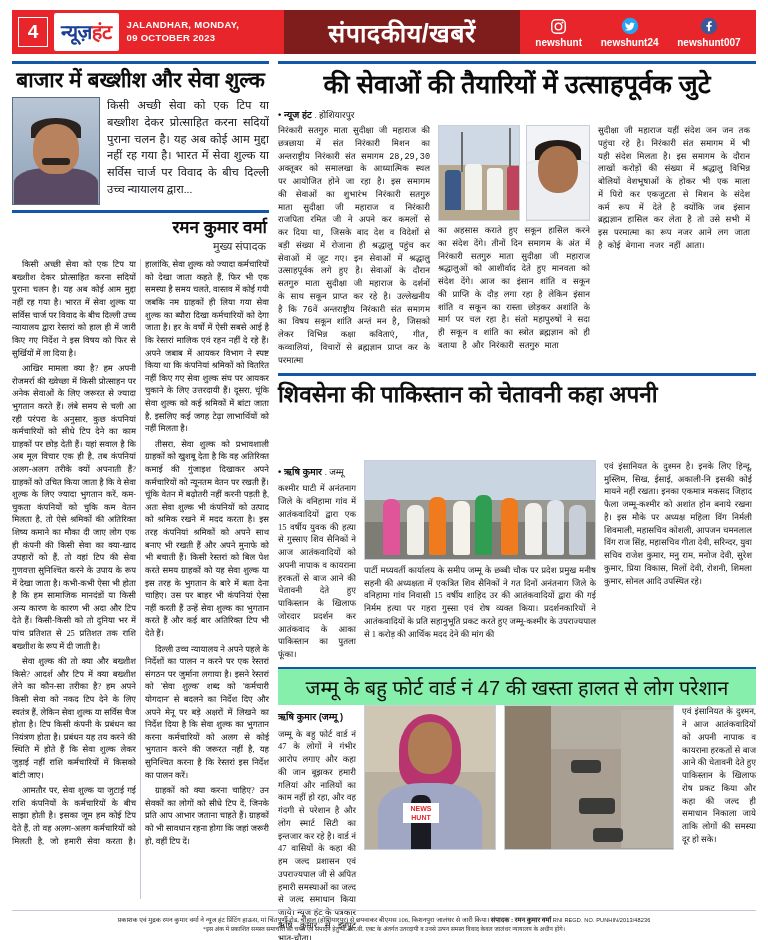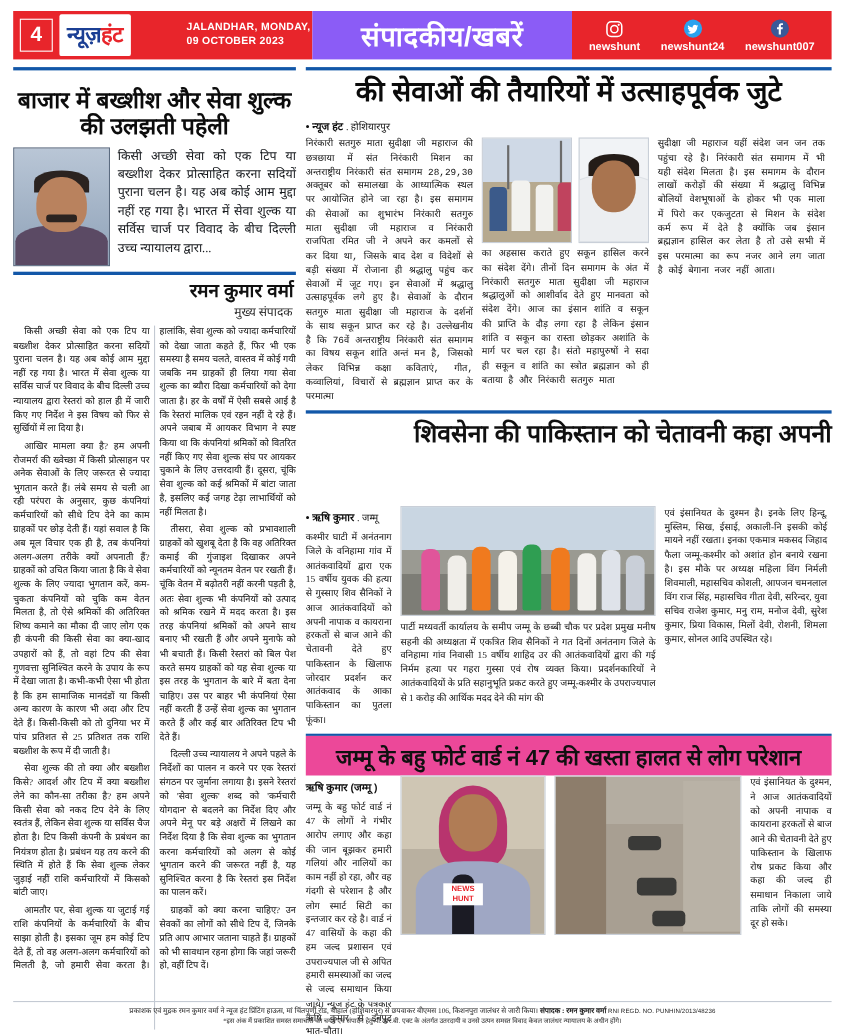--- a/index.html
+++ b/index.html
@@ -29,24 +29,23 @@
     padding:0 7px; display:flex; align-items:center; justify-content:center;
     border-radius:2px;
   }
   .logo-txt{ font-family:"Liberation Sans", sans-serif; font-weight:bold; font-size:20px; letter-spacing:-0.5px; line-height:1; }
   .logo-blue{ color:#1b3f94; }
   .logo-red{ color:#e8252b; }
   .dateblk{
     color:#ffffff; font-family:"Liberation Sans", sans-serif;
     font-weight:bold; font-size:9.5px; line-height:1.32; letter-spacing:0.3px;
     padding-left:8px;
-    margin-left:43px;
   }
   .mh-blue{
-    background:#8b5cf6; flex:1;
+    background:#7f1d1d; flex:1;
     display:flex; align-items:center; justify-content:center;
   }
   .mh-blue span{
     color:#ffffff; font-family:"Liberation Sans", sans-serif;
     font-weight:bold; font-size:25px; letter-spacing:0.5px;
   }
   .mh-social{ width:236px; justify-content:space-around; padding:0 6px; }
   .soc{ display:flex; flex-direction:column; align-items:center; gap:1px; }
   .soc-ic{ width:19px; height:19px; display:flex; align-items:center; justify-content:center; }
   .soc-lbl{ color:#ffffff; font-family:"Liberation Sans", sans-serif; font-weight:bold; font-size:10px; }
@@ -55,21 +54,21 @@
   .body-wrap{ display:flex; gap:9px; margin-top:7px; height:845px; }
   .col-left{ width:270px; position:relative; }
   .col-right{ flex:1; position:relative; }
 
   .rule{ height:2.5px; background:#1257a8; }
 
   
   .ed-head{
     font-family:"Liberation Sans", sans-serif; font-weight:bold;
     font-size:21px; line-height:1.18; text-align:center; color:#0c0c0c;
-    padding:16px 0 5px;
+    padding:4px 0 5px;
   }
   .ed-intro{ display:flex; gap:7px; }
   .ed-photo{
     width:88px; height:108px; flex:none;
     background:linear-gradient(#b9c6d6,#8fa2b8);
     border:1px solid #5b6b80; position:relative; overflow:hidden;
   }
   .ed-photo .face{
     position:absolute; left:50%; top:26px; transform:translateX(-50%);
     width:46px; height:50px; border-radius:48% 48% 42% 42%;
@@ -148,36 +147,36 @@
     position:absolute; left:50%; top:20px; transform:translateX(-50%);
     width:40px; height:47px; border-radius:46%; background:#a9744f;
   }
   .ph-port .hr{
     position:absolute; left:50%; top:14px; transform:translateX(-50%);
     width:46px; height:20px; border-radius:50% 50% 0 0; background:#241c18;
   }
 
   .art2-head{
     font-family:"Liberation Sans", sans-serif; font-weight:bold;
-    font-size:22.5px; line-height:1.2; text-align:right; padding:5px 0 4px;
+    font-size:22.5px; line-height:1.2; text-align:left; padding:5px 0 4px;
   }
   .art2{ display:flex; gap:8px;margin-top:48px; }
   .art2 .cc{ font-size:8.5px; line-height:1.5; text-align:justify; }
   .art2 .c1{ width:78px; }
   .art2 .c2{ width:232px; }
   .art2 .c3{ width:148px; }
   .ph-protest{
     width:232px; height:100px; border:1px solid #c9cfd8; position:relative;
     overflow:hidden; background:linear-gradient(#c9d6e2 0 40%, #9a9a92 40% 62%, #7d7d76 62% 100%);
     margin-bottom:4px;
   }
   .ph-protest .pp{ position:absolute; bottom:4px; width:17px; border-radius:7px 7px 2px 2px; }
 
   .art3-head{
-    background:#ec4899; font-family:"Liberation Sans", sans-serif; font-weight:bold;
+    background:#86efac; font-family:"Liberation Sans", sans-serif; font-weight:normal;
     font-size:20px; text-align:center; padding:5px 0 4px;
   }
   .art3{ display:flex; gap:8px; }
   .art3 .cc{ font-size:8.5px; line-height:1.5; text-align:justify; }
   .art3 .c1{ width:78px; }
   .art3 .c4{ width:74px; }
   .ph-intv{
     width:132px; height:145px; border:1px solid #c9cfd8; position:relative; overflow:hidden;
     background:linear-gradient(#cfc6b4 0 46%, #b9b0a0 46% 100%);
   }
@@ -264,21 +263,20 @@
     </div>
   </div>
 
   <div class="body-wrap">
 
     <div class="col-left">
       <div class="rule"></div>
 
       <div class="ed-head">
         <div>बाजार में बख्शीश और सेवा शुल्क</div>
-        <div>की उलझती पहेली</div>
       </div>
 
       <div class="ed-intro">
         <div class="ed-photo">
           <div class="body"></div>
             <div class="hair"></div>
             <div class="face"></div>
             <div class="stache"></div>
         </div>
         <div class="ed-lead">किसी अच्छी सेवा को एक टिप या बख्शीश देकर प्रोत्साहित करना सदियों पुराना चलन है। यह अब कोई आम मुद्दा नहीं रह गया है। भारत में सेवा शुल्क या सर्विस चार्ज पर विवाद के बीच दिल्ली उच्च न्यायालय द्वारा...</div>

